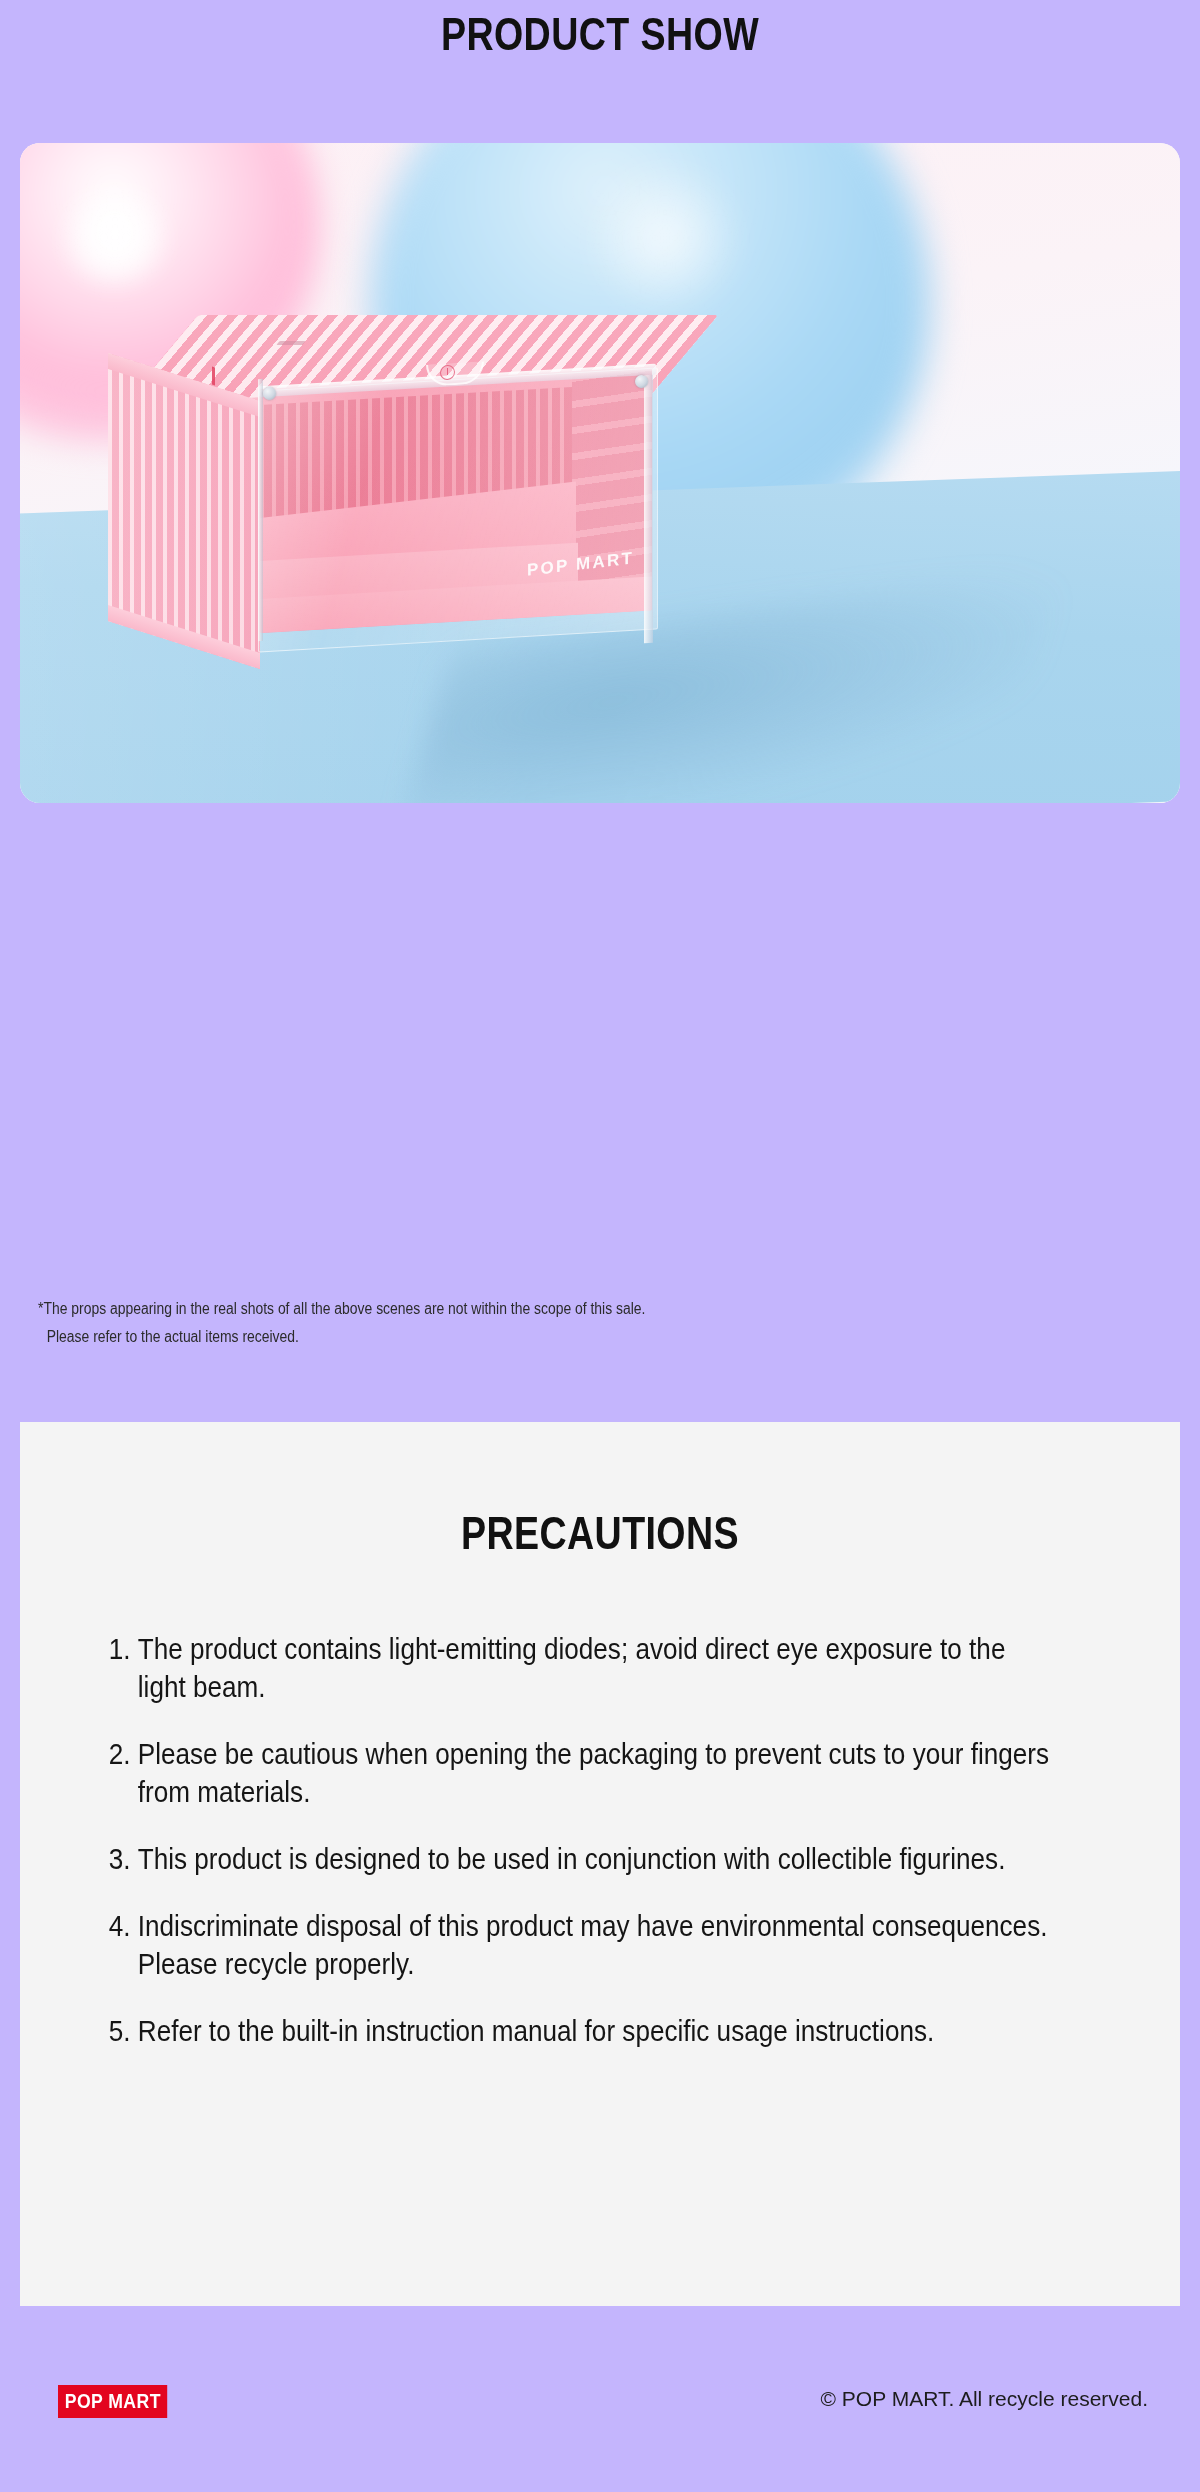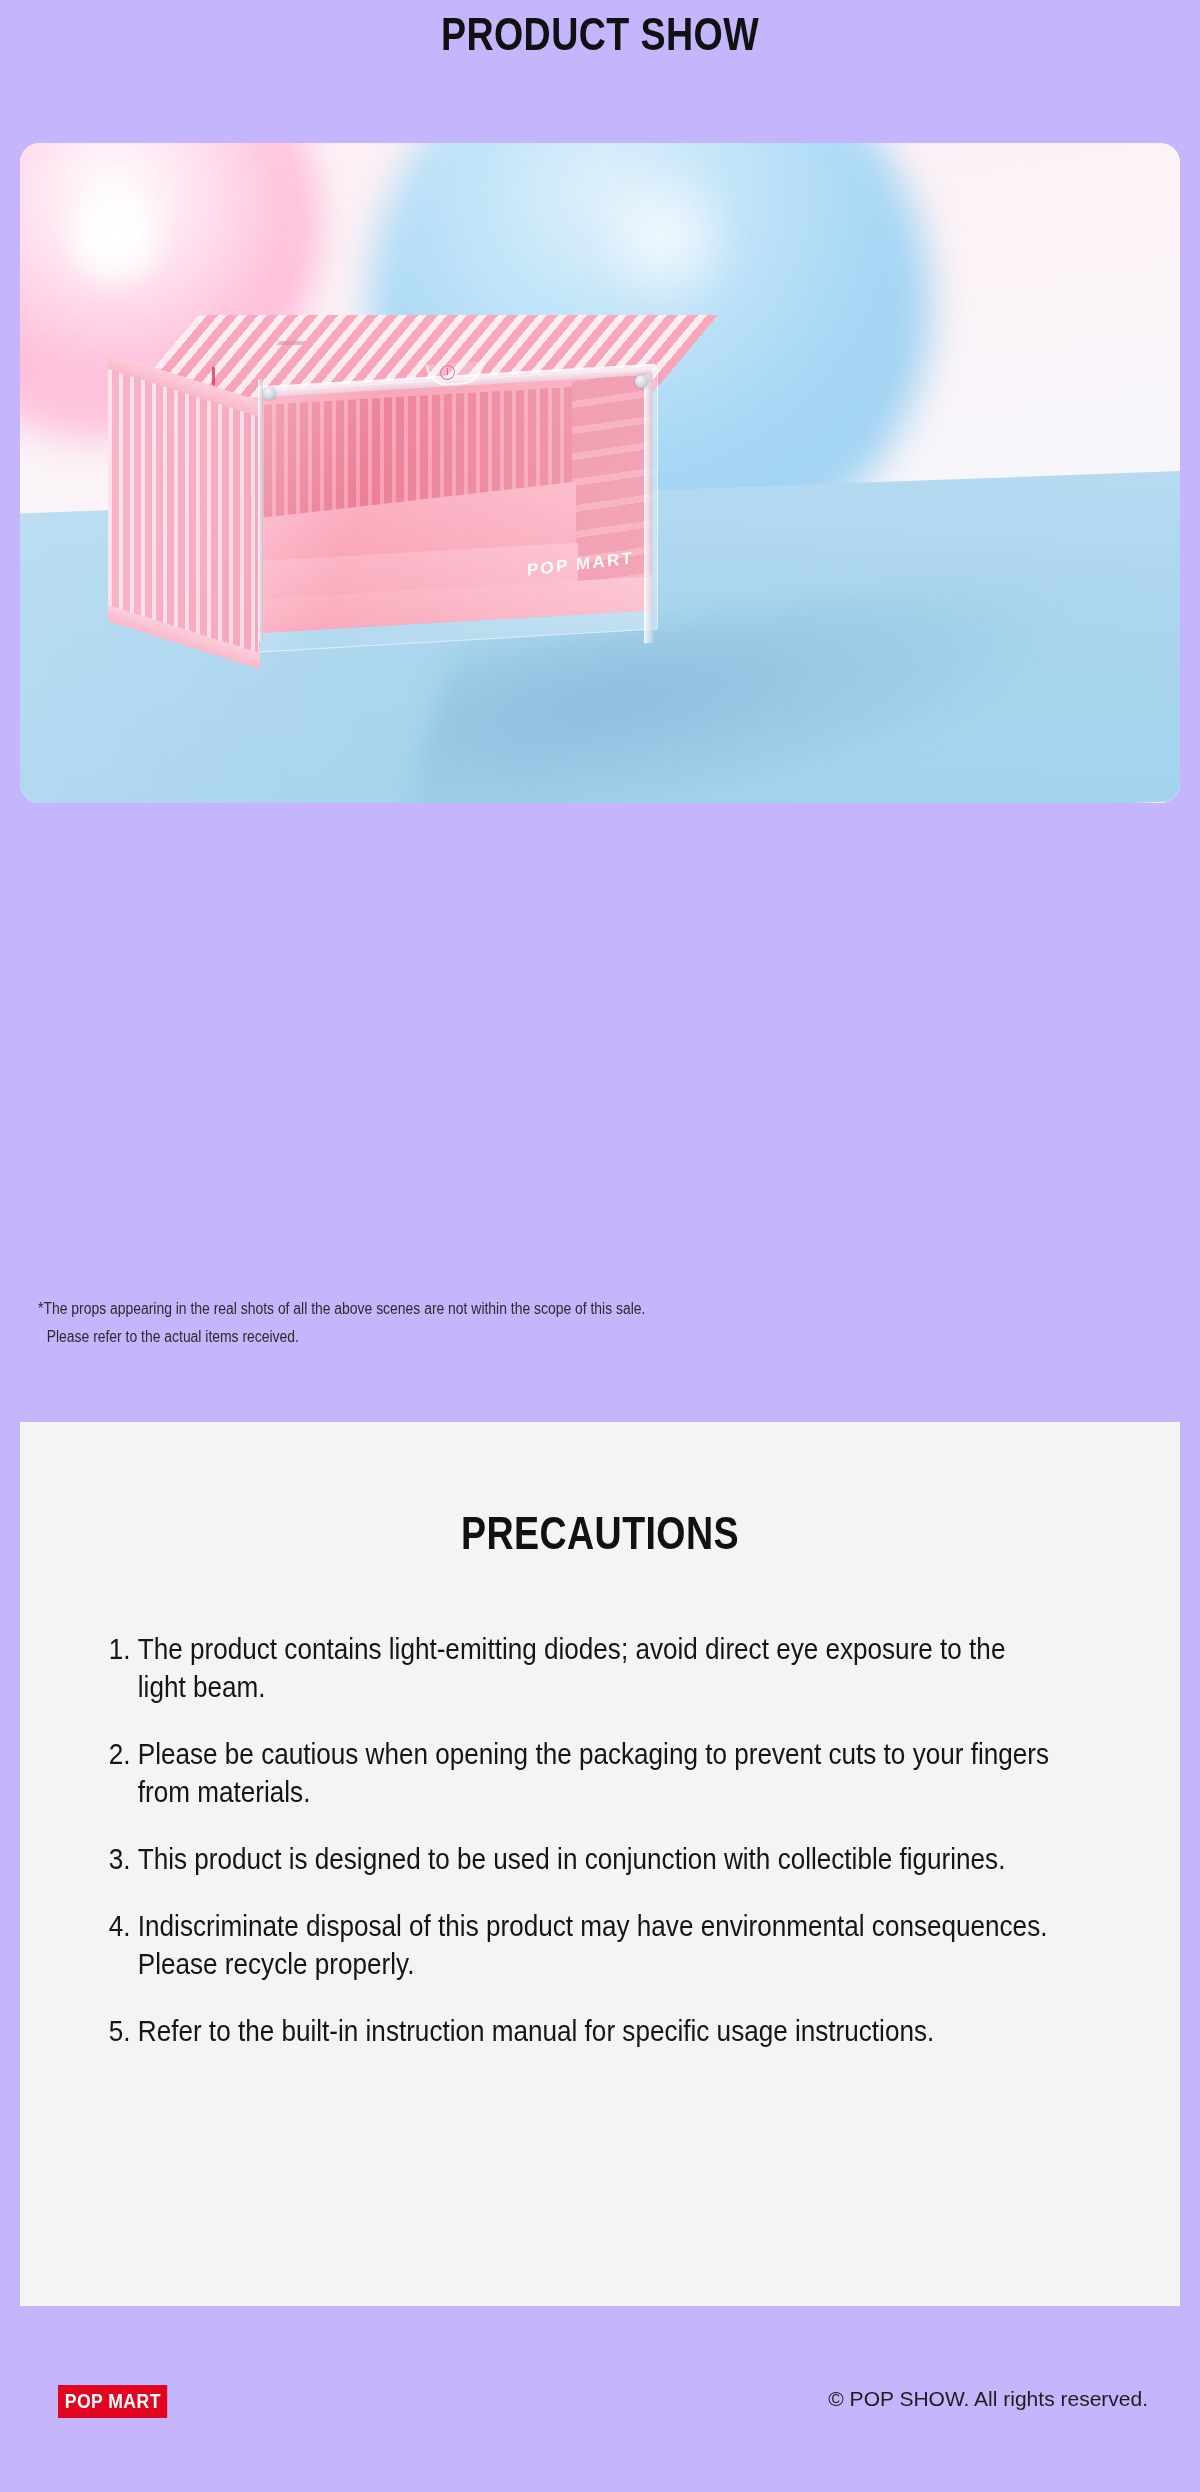--- a/index.html
+++ b/index.html
@@ -478,15 +478,15 @@
       <span class="num">4.</span>
       <span>Indiscriminate disposal of this product may have environmental consequences. Please recycle properly.</span>
     </li>
     <li>
       <span class="num">5.</span>
       <span>Refer to the built-in instruction manual for specific usage instructions.</span>
     </li>
   </ol>
 
   <div id="footer-logo">POP MART</div>
-  <div id="footer-copyright">© POP SHOW. All rights reserved.</div>
+  <div id="footer-copyright">© POP MART. All recycle reserved.</div>
 
 </div>
 
 </body></html>

